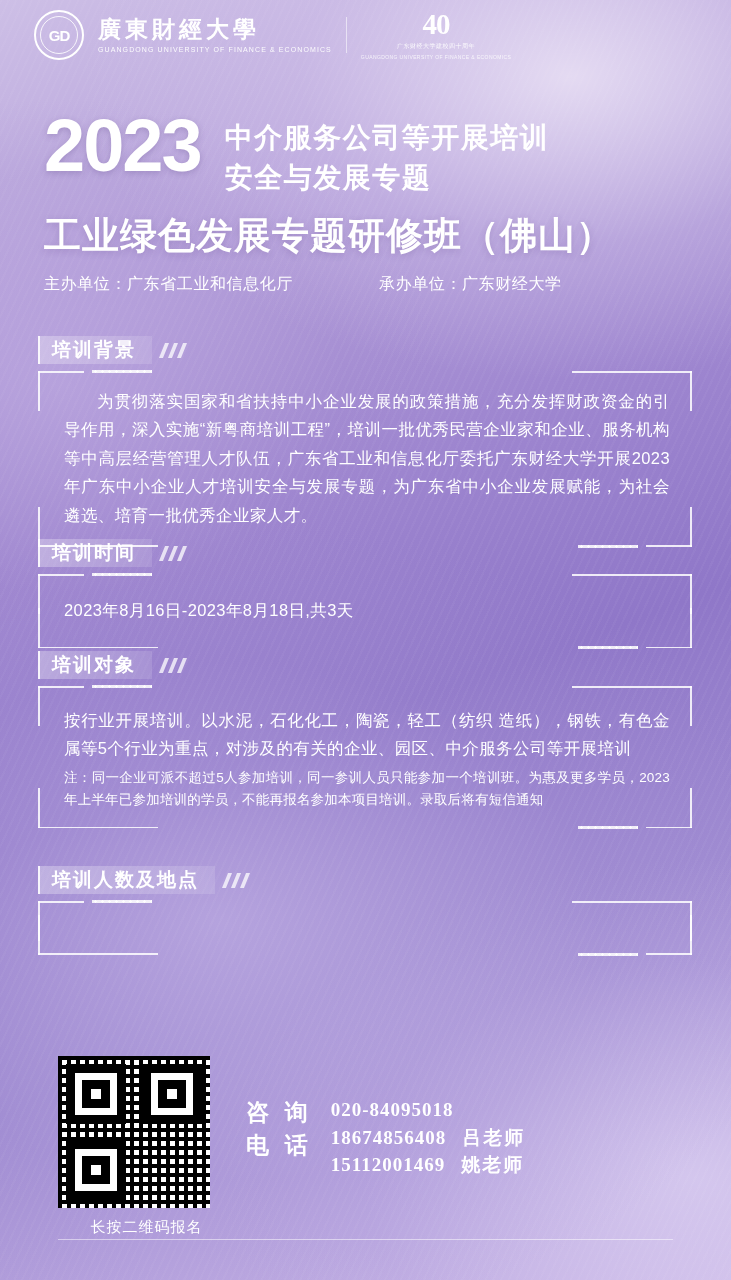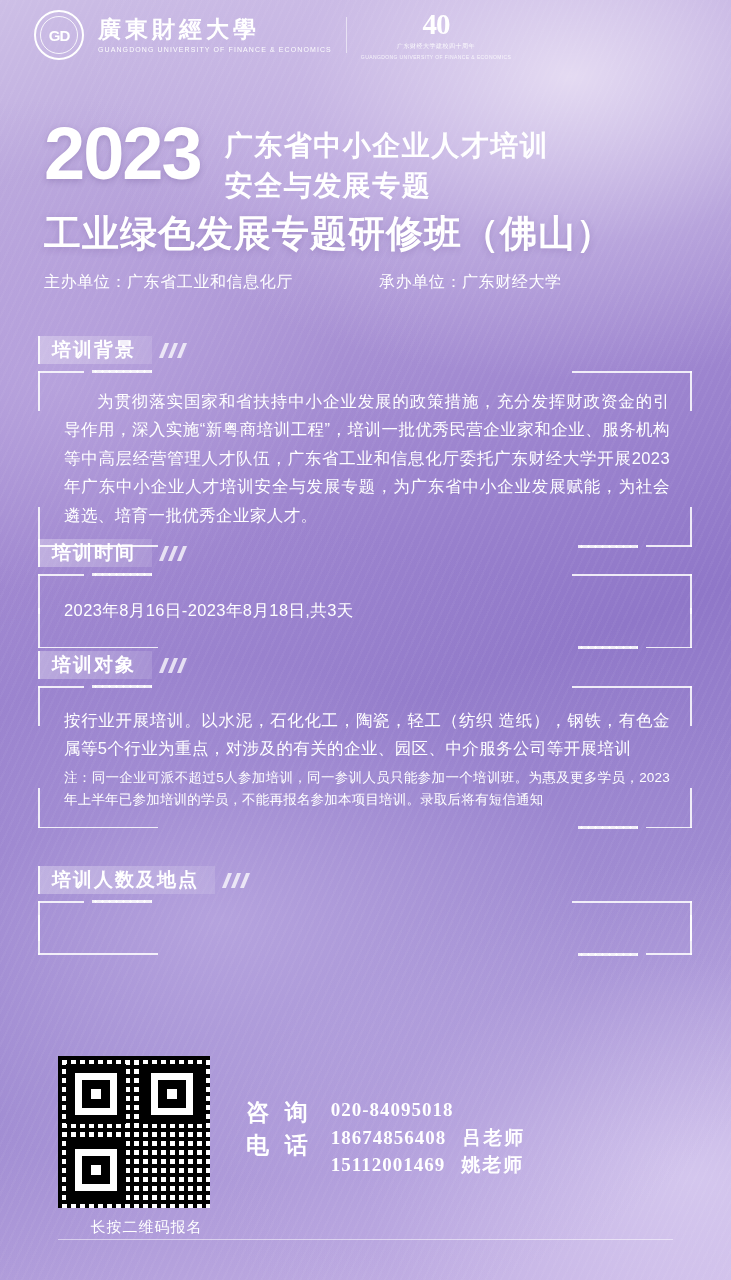--- a/index.html
+++ b/index.html
@@ -107,21 +107,21 @@
   .anniv-en {
     font-size: 5px;
     letter-spacing: 0.4px;
     opacity: 0.8;
     white-space: nowrap;
   }
 
   
   .title-block {
     position: absolute;
-    top: 120px;
+    top: 112px;
     left: 44px;
     right: 36px;
   }
   .title-row1 {
     display: flex;
     align-items: flex-start;
     gap: 24px;
   }
   .year {
     font-size: 74px;
@@ -135,21 +135,21 @@
     padding-top: 6px;
   }
   .title-lines div {
     font-size: 28px;
     font-weight: bold;
     letter-spacing: 1.5px;
     line-height: 1.42;
     white-space: nowrap;
   }
   .title-main {
-    margin-top: 6px;
+    margin-top: 16px;
     font-size: 37px;
     font-weight: bold;
     letter-spacing: 1px;
     line-height: 1.2;
     white-space: nowrap;
     text-shadow: 0 2px 7px rgba(80,55,125,0.22);
   }
   .org-row {
     margin-top: 16px;
     display: flex;
@@ -350,21 +350,21 @@
       <div class="anniv-mark">40</div>
       <div class="anniv-cn">广东财经大学建校四十周年</div>
       <div class="anniv-en">GUANGDONG UNIVERSITY OF FINANCE &amp; ECONOMICS</div>
     </div>
   </div>
 
   <div class="title-block">
     <div class="title-row1">
       <div class="year">2023</div>
       <div class="title-lines">
-        <div>广东省中小企业人才培训</div>
+        <div>中介服务公司等开展培训</div>
         <div>安全与发展专题</div>
       </div>
     </div>
     <div class="title-main">工业绿色发展专题研修班（佛山）</div>
     <div class="org-row">
       <div>主办单位：广东省工业和信息化厅</div>
       <div>承办单位：广东财经大学</div>
     </div>
   </div>
 

